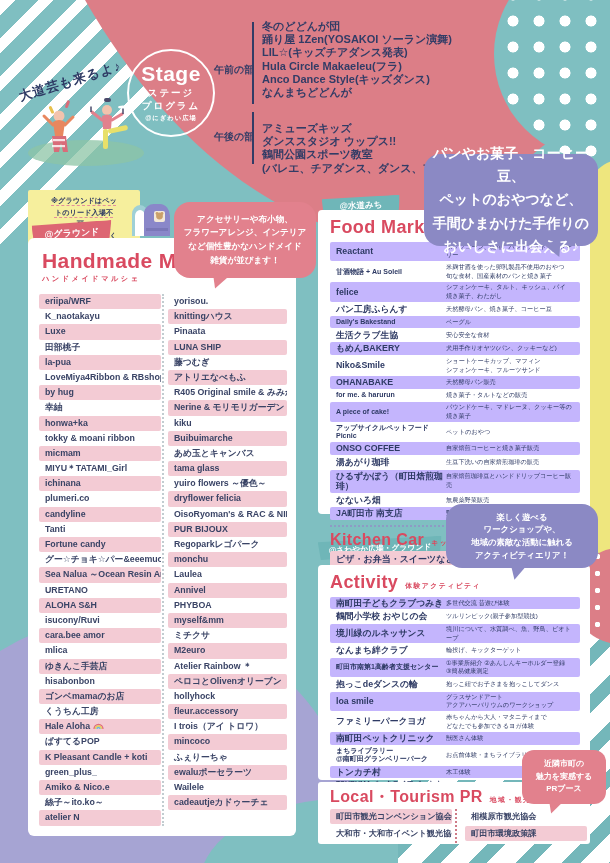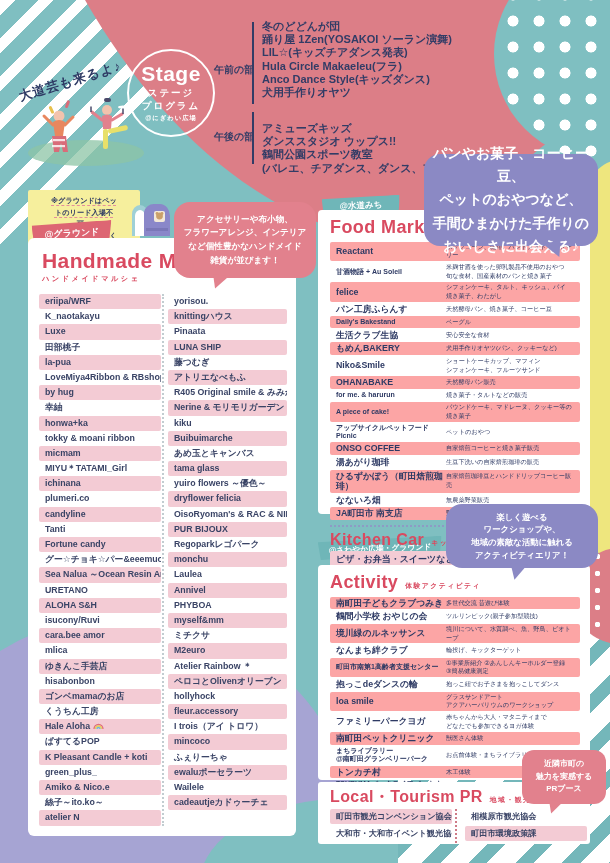--- a/index.html
+++ b/index.html
@@ -83,21 +83,21 @@
   .hm-row svg{flex:none;}
 
   .card-food{left:318px;top:210px;width:272px;height:304px;padding:8px 10px 6px 12px;border-radius:4px;}
   .card-act{left:318px;top:565px;width:272px;height:215px;padding:8px 10px 6px 12px;border-radius:4px;}
   .card-pr{left:318px;top:782px;width:272px;height:62px;padding:6px 10px 5px 12px;border-radius:3px;z-index:5;}
   .rt-header{display:flex;align-items:baseline;gap:7px;margin-bottom:4px;}
   .rt-title{font-size:18px;line-height:1.1;}
   .rt-sub{font-size:6.8px;letter-spacing:1.5px;color:#d94a60;font-weight:bold;}
 
   .kv-row{display:flex;align-items:center;padding:1px 4px 1px 6px;border-radius:2px;margin-bottom:1px;min-height:11.5px;position:relative;}
-  .kv-row.lav{background:#fca5a5;}
+  .kv-row.lav{background:#c4b5fd;}
   .kv-row.dbl{min-height:18px;}
   .kv-name{width:110px;flex:none;font-size:8.8px;font-weight:bold;color:#2e3a64;line-height:1.2;white-space:pre-line;}
   .kv-name.sm{font-size:7px;}
   .kv-desc{flex:1;font-size:6.2px;color:#2e3a64;line-height:1.4;white-space:pre-line;}
 
   .kc-divider{border-top:2px dotted #8d9bc4;margin:5px 0 4px 0;}
   .kc-note{background:#f3cbd4;border-radius:2px;height:17px;display:flex;align-items:center;
     padding-left:6px;font-size:9px;font-weight:bold;color:#2e3a64;margin-top:3px;}
 
   .pr-cols{display:flex;margin-top:3px;}
@@ -129,21 +129,21 @@
     <div class="stage-loc">@にぎわい広場</div>
   </div>
   <div class="abs prog-label" style="left:214px;top:63px;">午前の部</div>
   <div class="abs prog-divider" style="left:252px;top:22px;height:82px;"></div>
   <div class="abs prog-list" style="left:262px;top:20px;">
       <div class="prog-line">冬のどどんが団</div>
       <div class="prog-line">踊り屋 1Zen(YOSAKOI ソーラン演舞)</div>
       <div class="prog-line">LIL☆(キッズチアダンス発表)</div>
       <div class="prog-line">Hula Circle Makaeleu(フラ)</div>
       <div class="prog-line">Anco Dance Style(キッズダンス)</div>
-      <div class="prog-line">犬用手作りオヤツ</div>
+      <div class="prog-line">なんまちどどんが</div>
     </div>
   <div class="abs prog-label" style="left:214px;top:130px;">午後の部</div>
   <div class="abs prog-divider" style="left:252px;top:112px;height:52px;"></div>
   <div class="abs prog-list" style="left:262px;top:122px;">
       <div class="prog-line">アミューズキッズ</div>
       <div class="prog-line">ダンススタジオ ウップス!!</div>
       <div class="prog-line">鶴間公園スポーツ教室</div>
       <div class="prog-line">(バレエ、チアダンス、ダンス、フラダンス)</div>
     </div>
 

